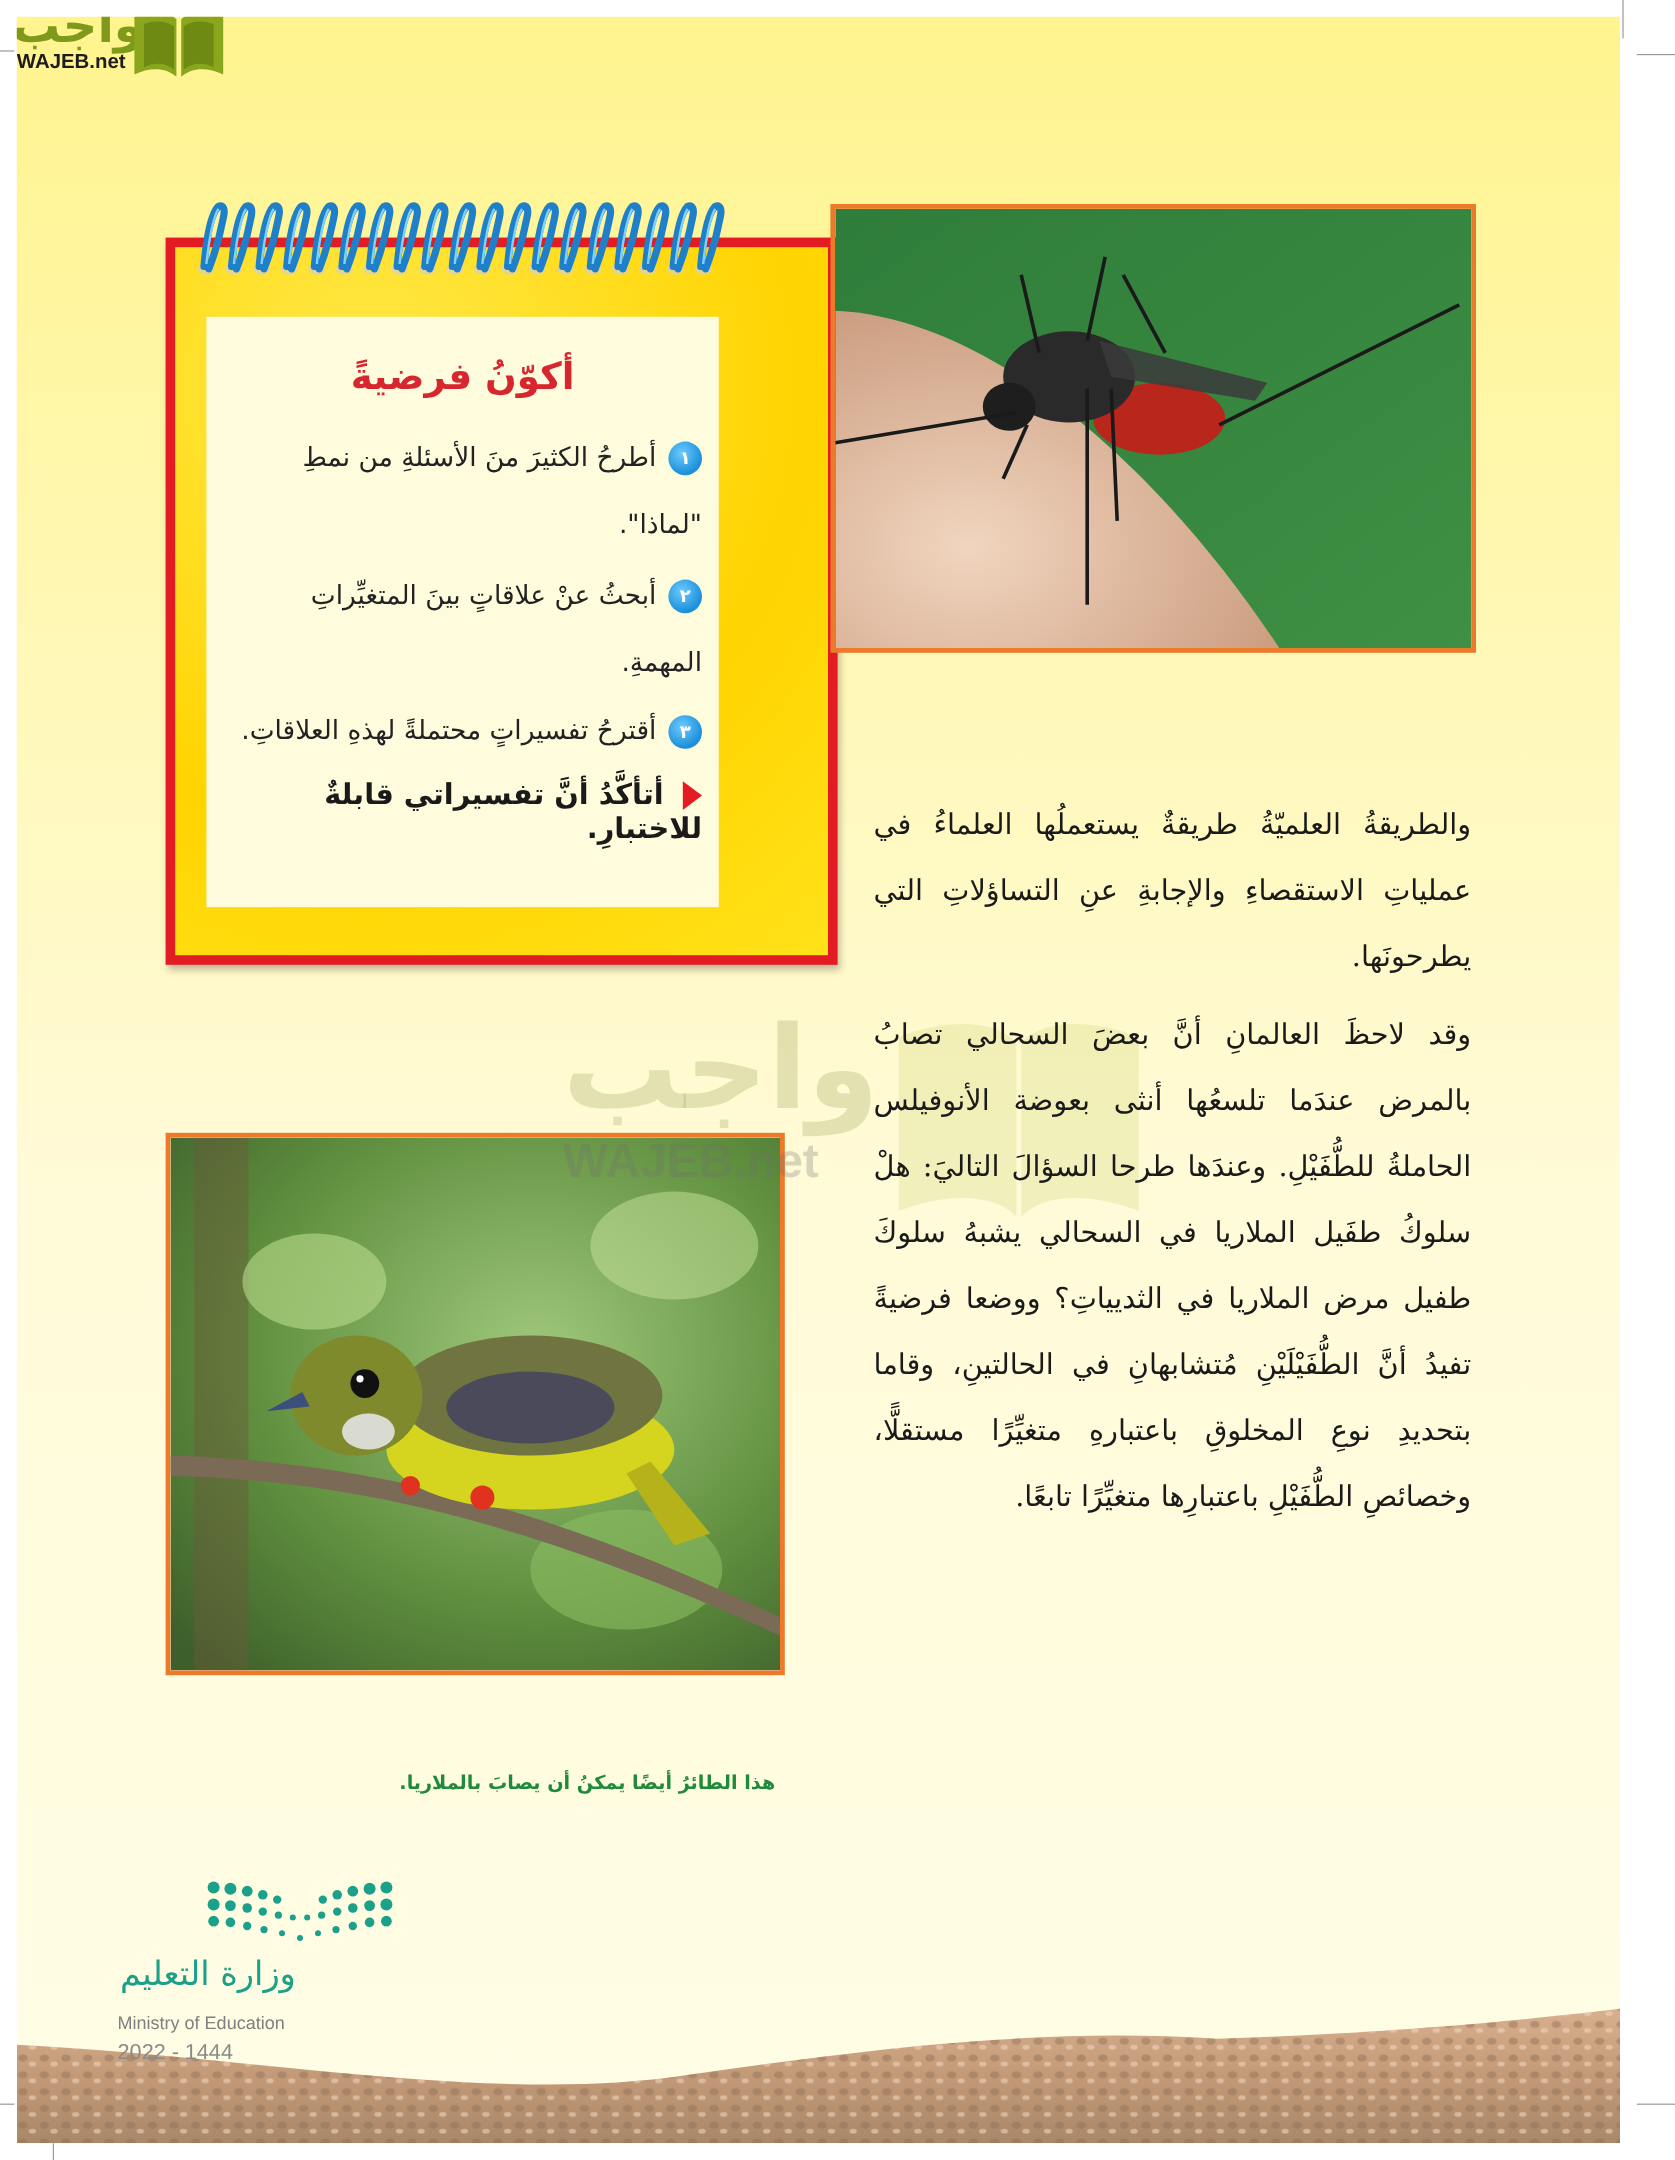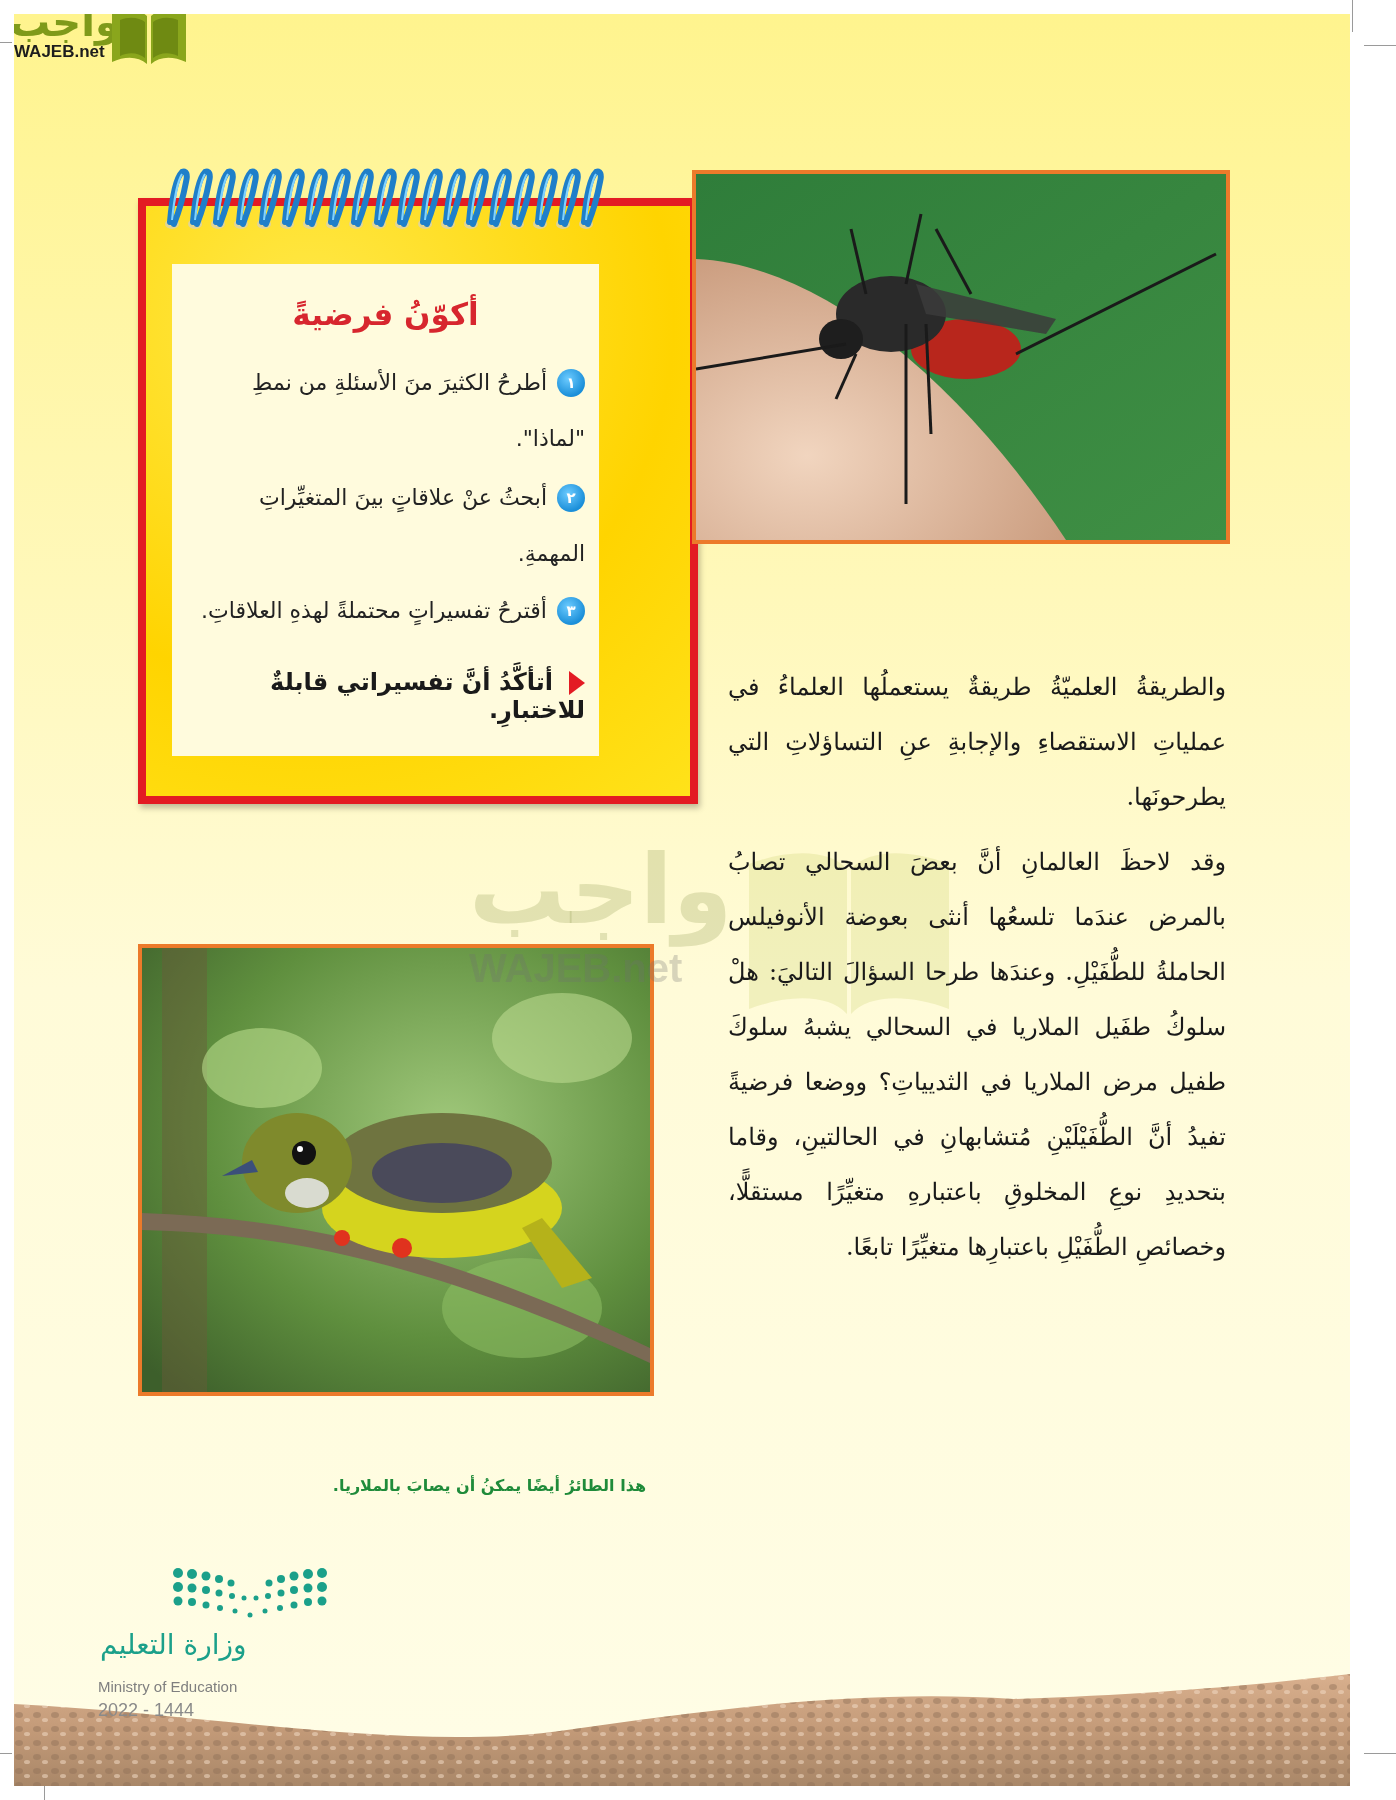--- a/index.html
+++ b/index.html
@@ -42,21 +42,21 @@
   }
   .nb-item { position: absolute; right: 14px; left: 12px; direction: rtl; text-align: right; font-size: 22px; color: #222; line-height: 56px; }
   .nb-item .num {
     display: inline-block; width: 28px; height: 28px; border-radius: 50%;
     background: radial-gradient(circle at 40% 35%, #6ccbff, #1b8fd9 70%);
     color: #fff; font-size: 15px; font-weight: bold; text-align: center; line-height: 28px;
     vertical-align: middle; margin-left: 10px;
   }
   .nb-item .text { vertical-align: middle; }
   .nb-item .cont { display: block; padding-right: 0; }
-  .nb-check { position: absolute; right: 14px; left: 12px; direction: rtl; text-align: right; font-size: 24px; font-weight: bold; color: #1a1a1a; top: 404px; }
+  .nb-check { position: absolute; right: 14px; left: 12px; direction: rtl; text-align: right; font-size: 24px; font-weight: bold; color: #1a1a1a; top: 384px; }
   .tri-shape { display: inline-block; width: 0; height: 0; vertical-align: middle; margin-left: 16px;
     border-top: 12px solid transparent; border-bottom: 12px solid transparent; border-left: 16px solid #e31b23; }
 
   
   .photo { position: absolute; border: 4px solid #ec7a2a; overflow: hidden; }
   .photo svg { display: block; }
   .caption { position: absolute; direction: rtl; text-align: right; font-size: 17px; font-weight: bold; color: #1f8b3a; }
 
   
   .body-text {

